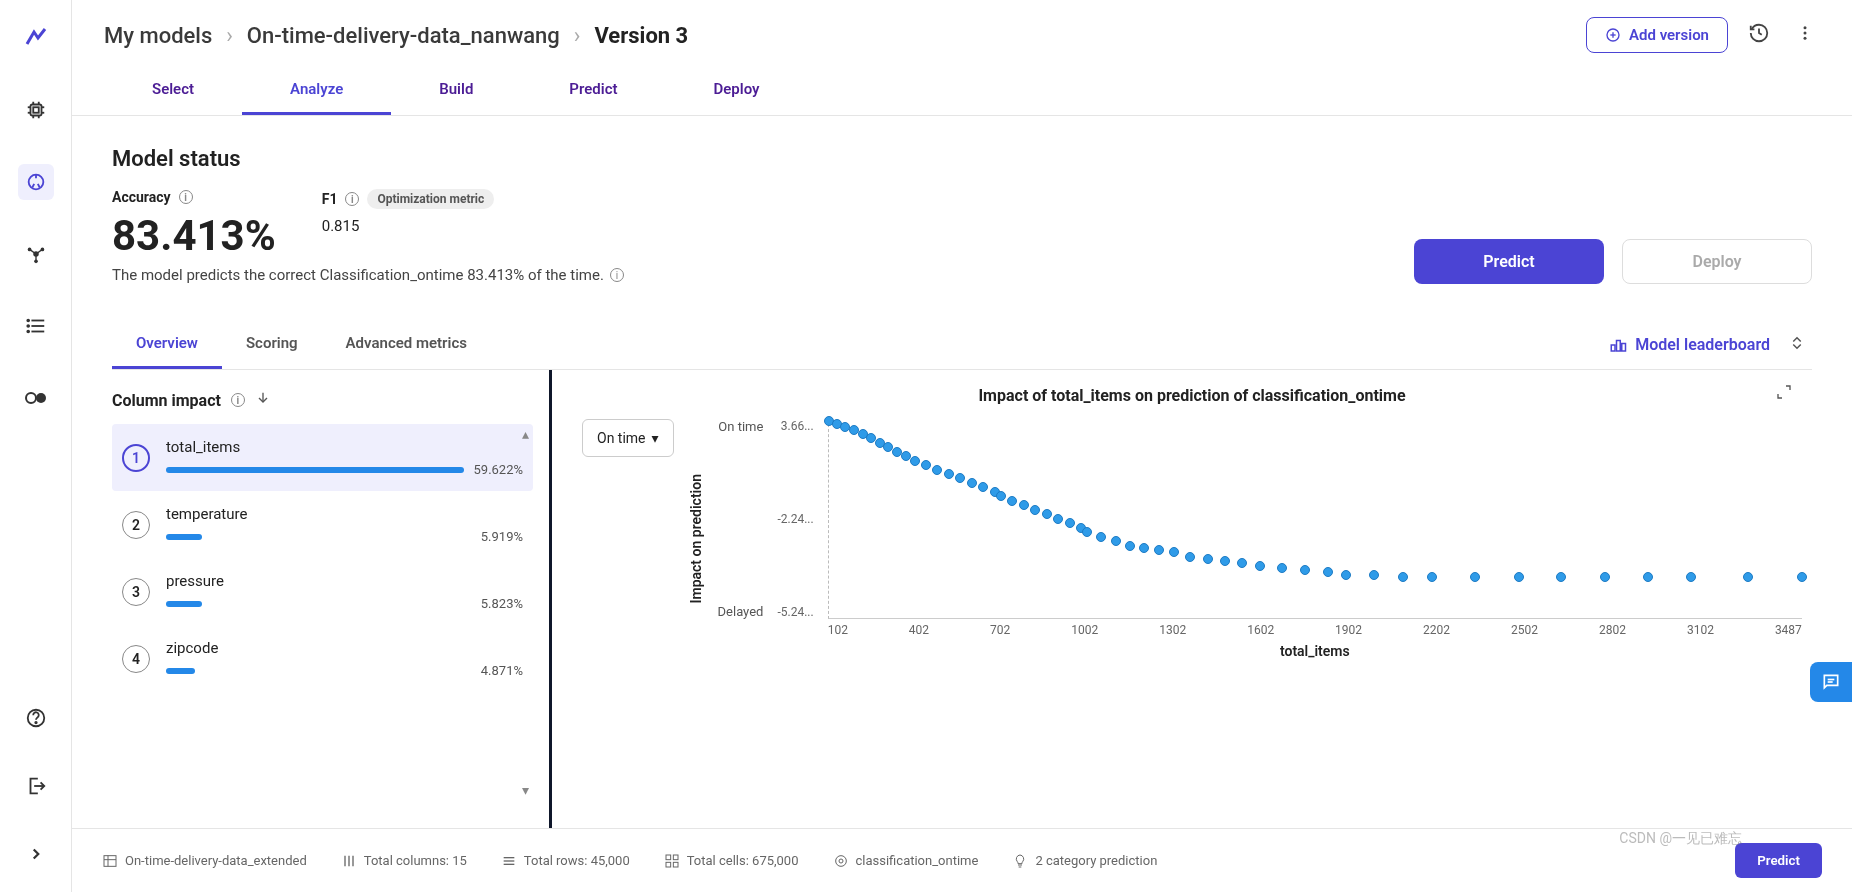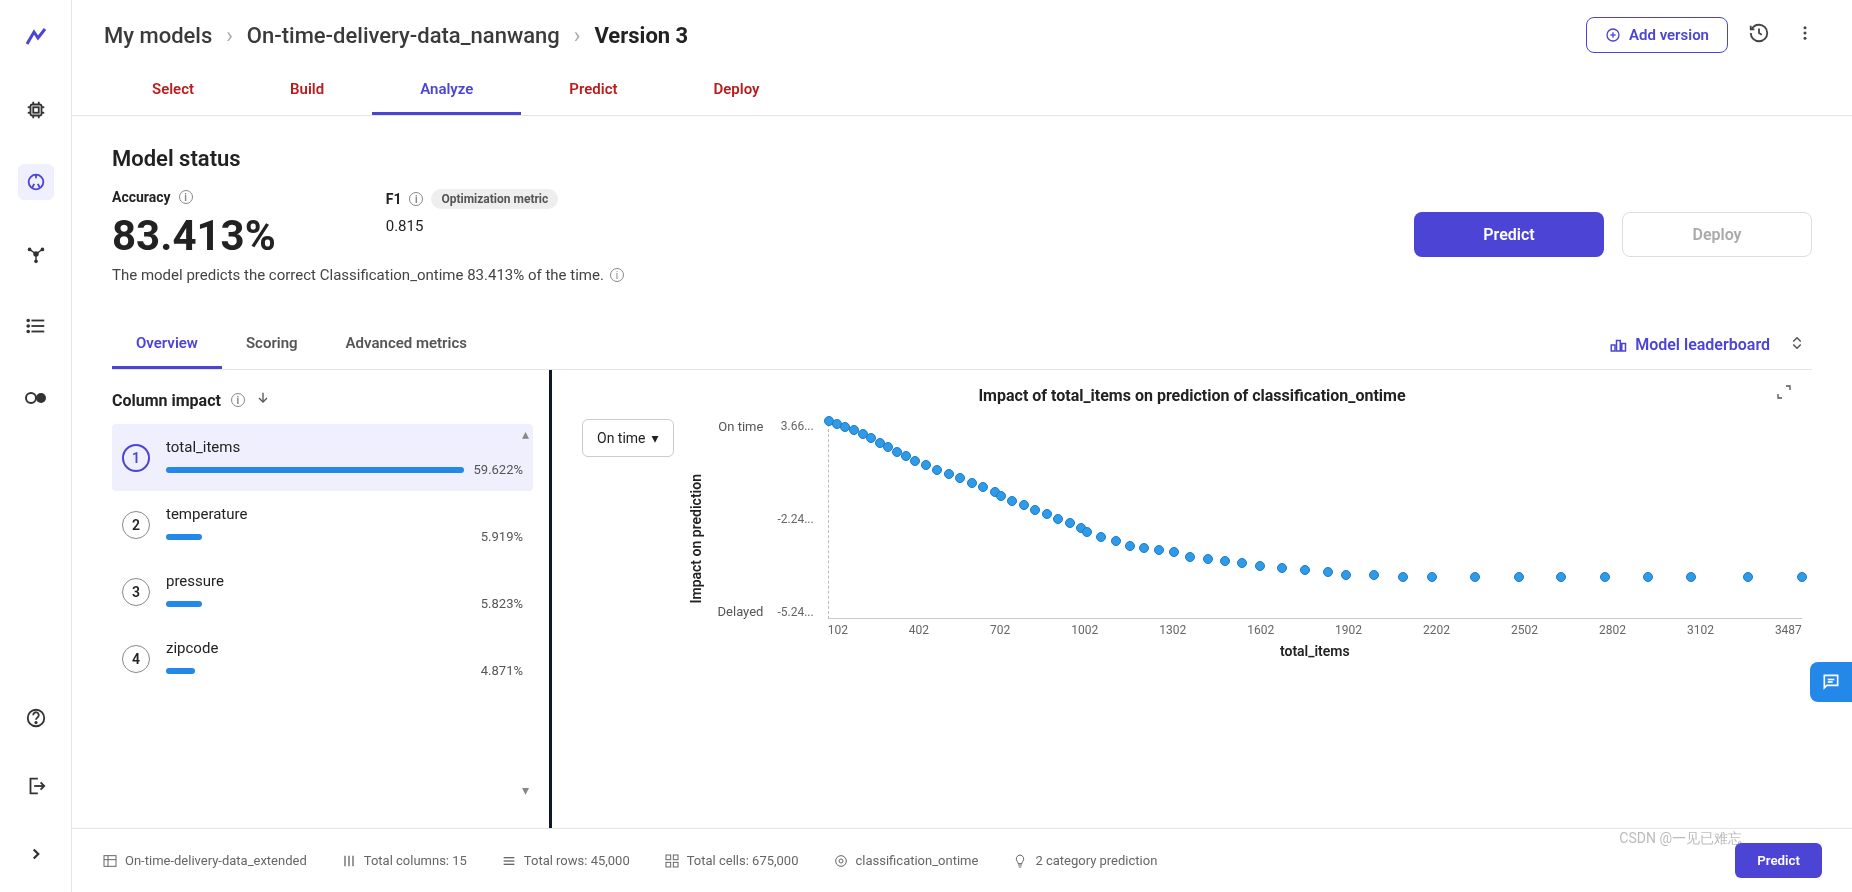--- a/index.html
+++ b/index.html
@@ -13,27 +13,27 @@
 .logo { color: #4b44d4; }
 .main { flex: 1; display: flex; flex-direction: column; min-width: 0; }
 .topbar { display: flex; align-items: center; padding: 16px 32px 0 32px; gap: 14px; }
 .breadcrumb { display: flex; align-items: center; gap: 14px; font-size: 22px; flex: 1; }
 .bc-sep { color: #aaa; }
 .bc-link { color: #3a3a3a; font-weight: 500; cursor: pointer; }
 .bc-current { font-weight: 700; }
 .addver { border: 1px solid #4b44d4; color: #4b44d4; background: #fff; border-radius: 8px; padding: 8px 18px; font-size: 15px; font-weight: 600; display: flex; align-items: center; gap: 8px; cursor: pointer; }
 .topicon { cursor: pointer; color: #444; padding: 6px; }
 .tabs { display: flex; gap: 0; padding: 0 32px; border-bottom: 1px solid #e5e5e5; margin-top: 8px; }
-.tab { padding: 18px 48px 14px; color: #b91c1c; cursor: pointer; font-size: 15px; font-weight: 600; border-bottom: 3px solid transparent; }
+.tab { padding: 18px 48px 14px; color: #4c1d95; cursor: pointer; font-size: 15px; font-weight: 600; border-bottom: 3px solid transparent; }
 .tab.active { color: #4b44d4; border-bottom-color: #4b44d4; }
 .content { padding: 30px 40px 0 40px; flex: 1; display: flex; flex-direction: column; min-height: 0; }
-.status-row { display: flex; justify-content: space-between; align-items: center; }
+.status-row { display: flex; justify-content: space-between; align-items: flex-end; }
 .status-left { flex: 1; }
 .status-title { font-size: 22px; font-weight: 600; margin-bottom: 18px; }
-.metrics { display: flex; gap: 110px; }
+.metrics { display: flex; gap: 46px; }
 .metric-label { font-size: 14px; font-weight: 700; display: flex; align-items: center; gap: 8px; }
 .info-ic { width: 14px; height: 14px; border: 1px solid #888; border-radius: 50%; display: inline-flex; align-items: center; justify-content: center; font-size: 10px; color: #888; }
 .chip { background: #eee; border-radius: 10px; padding: 3px 10px; font-size: 12px; color: #555; }
 .accuracy { font-size: 42px; font-weight: 700; margin-top: 6px; }
 .f1val { font-size: 15px; margin-top: 8px; }
 .desc { font-size: 15px; color: #444; margin-top: 6px; display: flex; align-items: center; gap: 6px; }
 .action-btns { display: flex; gap: 18px; margin-top: 38px; }
 .btn { padding: 12px 0; width: 190px; border-radius: 8px; font-size: 16px; font-weight: 600; cursor: pointer; border: 1px solid transparent; text-align: center; }
 .btn-primary { background: #4b44d4; color: #fff; }
 .btn-secondary { background: #fff; color: #aaa; border-color: #ddd; }
@@ -189,22 +189,22 @@
           </svg></span>
       <span class="topicon"><svg width="18" height="18" viewBox="0 0 24 24" fill="currentColor">
             <circle cx="12" cy="5" r="2"></circle>
             <circle cx="12" cy="12" r="2"></circle>
             <circle cx="12" cy="19" r="2"></circle>
           </svg></span>
     </div>
 
     <div class="tabs">
       <div class="tab">Select</div>
+      <div class="tab active">Analyze</div>
       <div class="tab">Build</div>
-      <div class="tab active">Analyze</div>
       <div class="tab">Predict</div>
       <div class="tab">Deploy</div>
     </div>
 
     <div class="content">
       <div class="status-row">
         <div class="status-left">
           <div class="status-title">Model status</div>
           <div class="metrics">
             <div>

